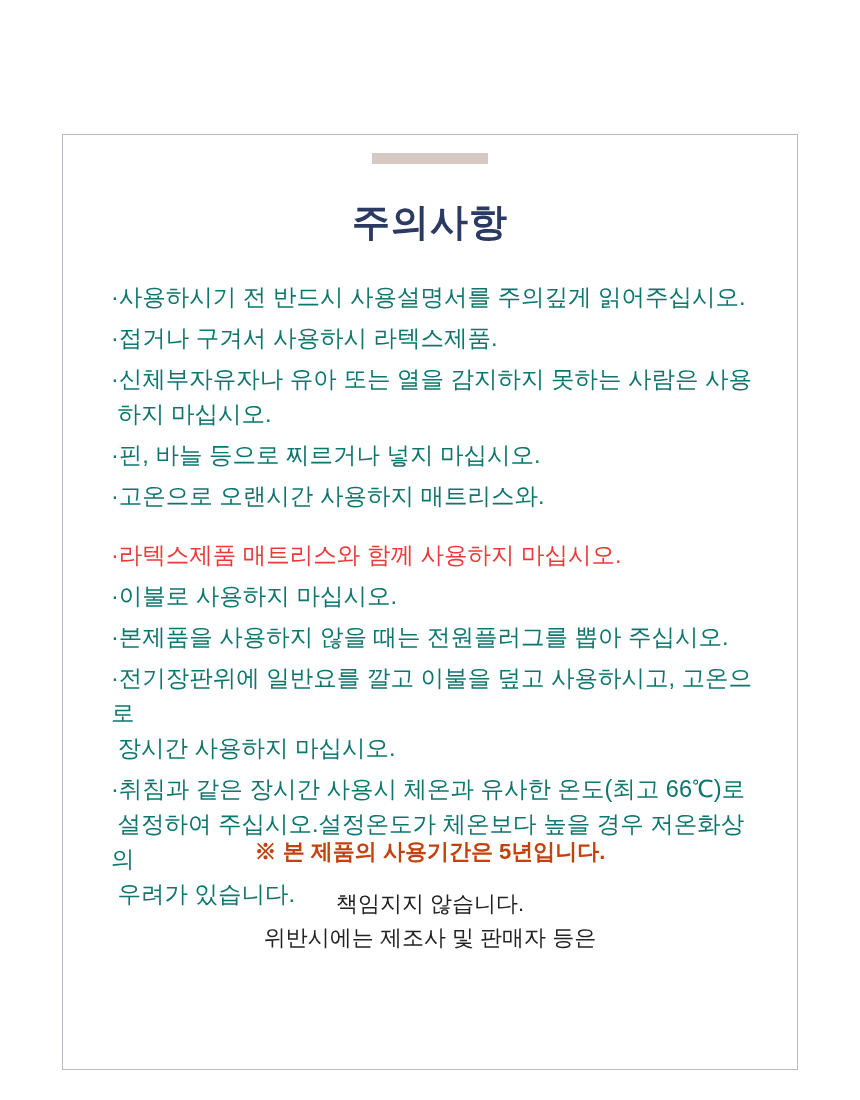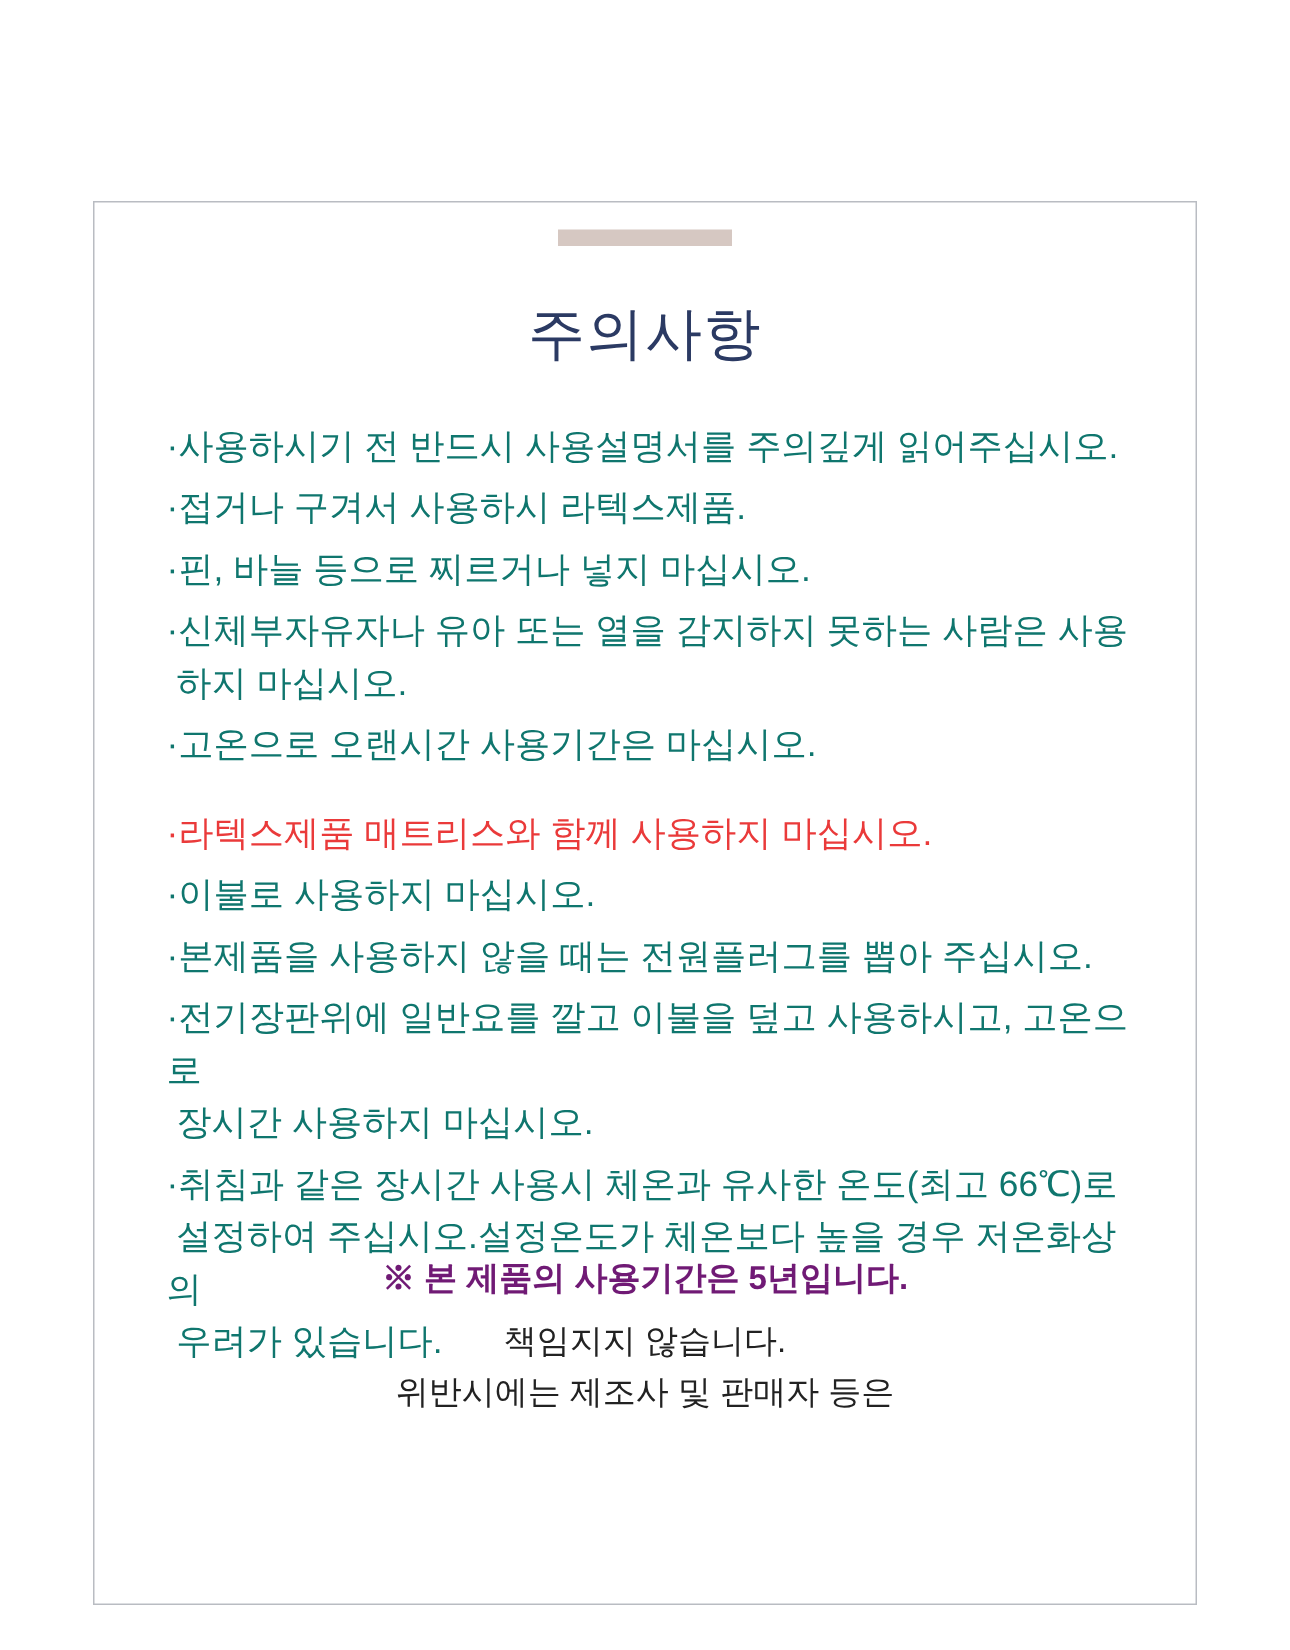--- a/index.html
+++ b/index.html
@@ -39,21 +39,21 @@
     height: 11px;
     background: #d6c8c2;
   }
   .title {
     position: absolute;
     left: 0;
     right: 0;
     top: 62px;
     text-align: center;
     font-size: 38px;
-    font-weight: normal;
+    font-weight: bold;
     color: #2b3a63;
     letter-spacing: 1px;
   }
   .list {
     position: absolute;
     left: 48px;
     right: 30px;
     top: 145px;
   }
   .item {
@@ -74,42 +74,42 @@
     right: 0;
     top: 700px;
     text-align: center;
   }
   .footer-line {
     font-size: 22px;
     line-height: 34px;
     color: #222222;
   }
   .footer-line.highlight {
-    color: #701a75;
+    color: #c2410c;
     font-weight: bold;
-    margin-bottom: 8px;
+    margin-bottom: 18px;
   }
 </style>
 </head>
 <body>
 
 <div class="page">
   <div class="card">
 
     <div class="accent-bar"></div>
 
     <div class="title">주의사항</div>
 
     <div class="list">
       <div class="item">·사용하시기 전 반드시 사용설명서를 주의깊게 읽어주십시오.</div>
       <div class="item">·접거나 구겨서 사용하시 라텍스제품.</div>
-      <div class="item">·핀, 바늘 등으로 찌르거나 넣지 마십시오.</div>
       <div class="item">·신체부자유자나 유아 또는 열을 감지하지 못하는 사람은 사용
  하지 마십시오.</div>
-      <div class="item">·고온으로 오랜시간 사용기간은 마십시오.</div>
+      <div class="item">·핀, 바늘 등으로 찌르거나 넣지 마십시오.</div>
+      <div class="item">·고온으로 오랜시간 사용하지 매트리스와.</div>
       <div class="item warn">·라텍스제품 매트리스와 함께 사용하지 마십시오.</div>
       <div class="item">·이불로 사용하지 마십시오.</div>
       <div class="item">·본제품을 사용하지 않을 때는 전원플러그를 뽑아 주십시오.</div>
       <div class="item">·전기장판위에 일반요를 깔고 이불을 덮고 사용하시고, 고온으로
  장시간 사용하지 마십시오.</div>
       <div class="item">·취침과 같은 장시간 사용시 체온과 유사한 온도(최고 66℃)로
  설정하여 주십시오.설정온도가 체온보다 높을 경우 저온화상의
  우려가 있습니다.</div>
     </div>
 

